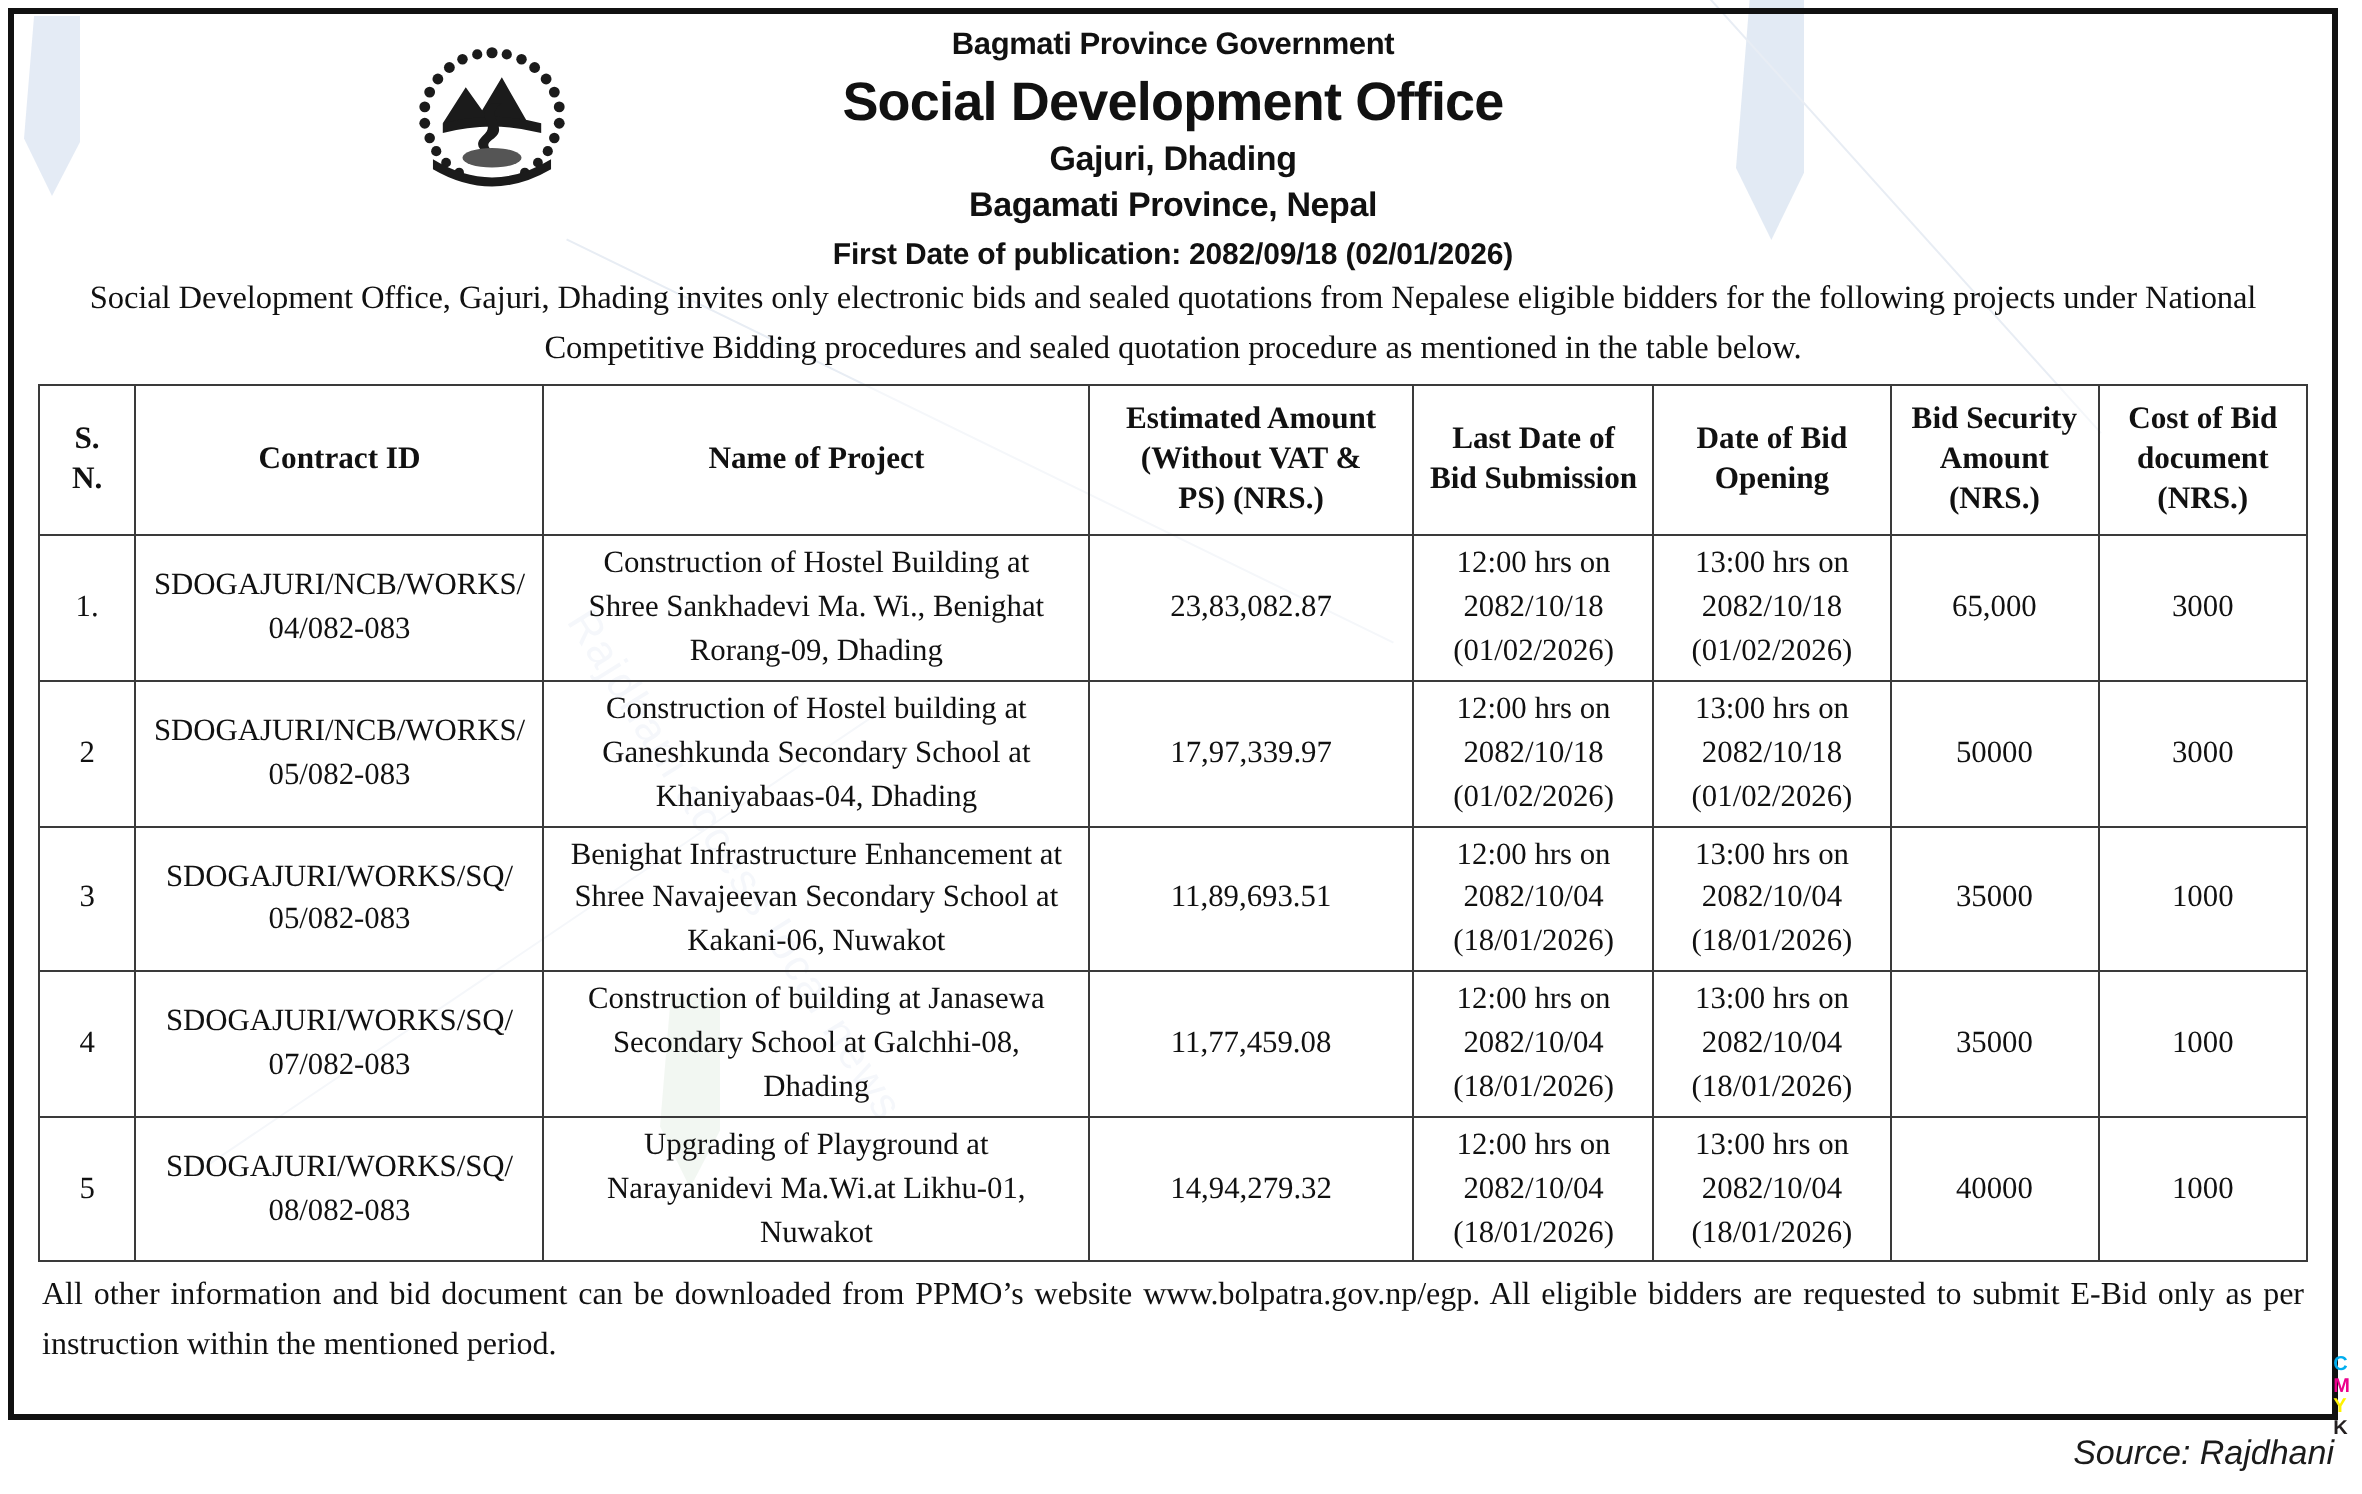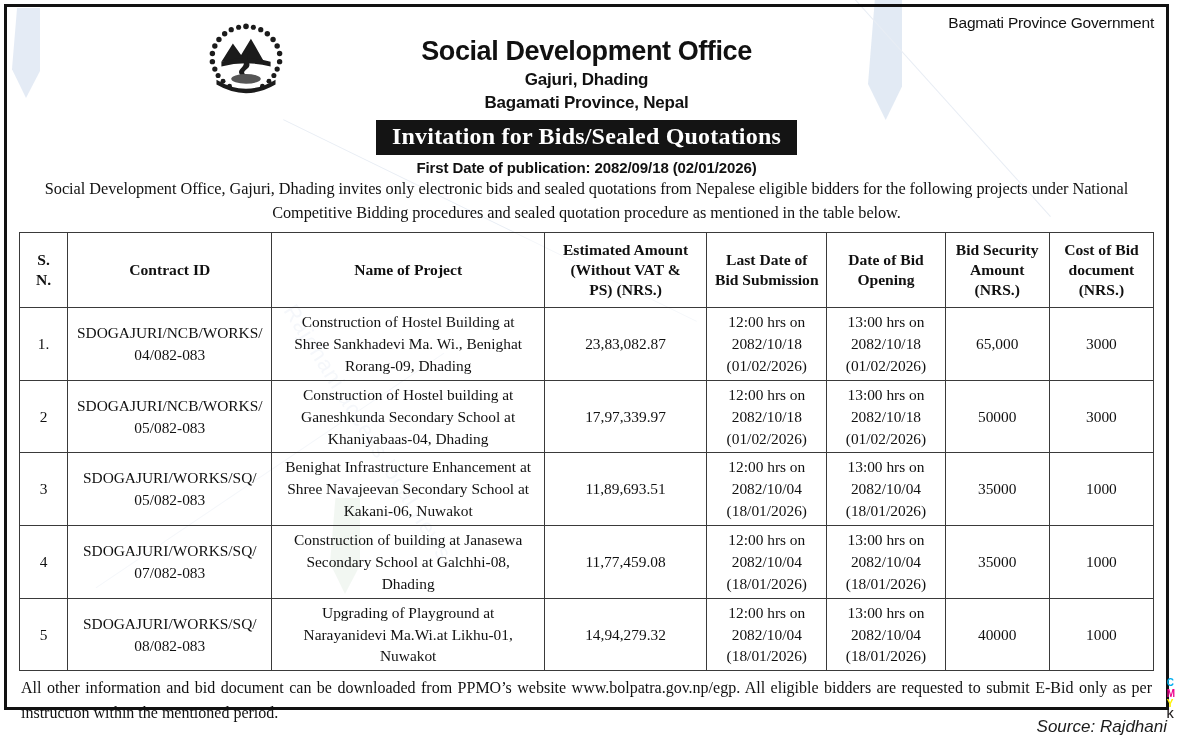--- a/index.html
+++ b/index.html
@@ -108,24 +108,23 @@
   }
   .emblem {
     position: absolute;
     left: 185px;
     top: 6px;
     width: 84px;
     height: 82px;
   }
   .gov-line-1 {
     font-size: 15.5px;
-    font-weight: normal;
+    font-weight: bold;
     line-height: 1.28;
     letter-spacing: -.2px;
-    text-align: right;
   }
   .gov-line-2 {
     font-size: 17px;
     font-weight: bold;
     line-height: 1.3;
     letter-spacing: -.2px;
   }
   .office-name {
     font-size: 27px;
     font-weight: bold;
@@ -307,23 +306,20 @@
             <path d="M14 74 Q50 96 86 74 L86 80 Q50 101 14 80 Z"></path>
           </g>
         </svg>
       </div>
 
       <div class="gov-line-1">Bagmati Province Government</div>
       <div class="office-name">Social Development Office</div>
       <div class="addr-1">Gajuri, Dhading</div>
       <div class="addr-2">Bagamati Province, Nepal</div>
 
-      <div class="title-bar-wrap">
-        <div class="title-bar">Invitation for Bids/Sealed Quotations</div>
-      </div>
 
       <div class="pub-date">First Date of publication: 2082/09/18 (02/01/2026)</div>
     </div>
 
     <div class="intro">Social Development Office, Gajuri, Dhading invites only electronic bids and sealed quotations from Nepalese eligible bidders for the following projects under National Competitive Bidding procedures and sealed quotation procedure as mentioned in the table below.</div>
 
     <table class="bids">
       <colgroup>
         <col class="c-sn">
           <col class="c-cid">

